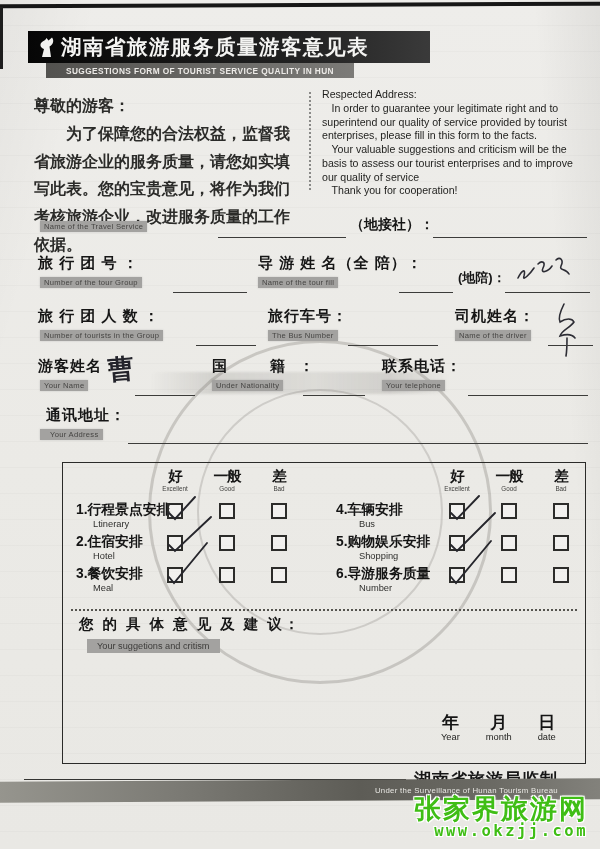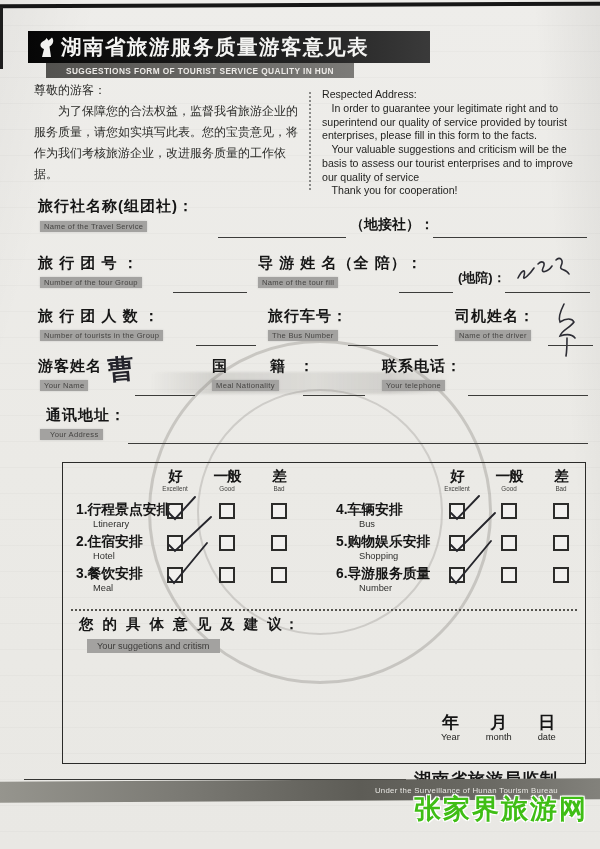--- a/index.html
+++ b/index.html
@@ -22,21 +22,21 @@
   
   .hdr-bar { position:absolute; left:28px; top:31px; width:402px; height:32px;
     background:linear-gradient(90deg,#060606,#232323 70%,#3a3a3a); display:flex; align-items:center; padding-left:7px; gap:0; }
   .hdr-title { color:#f4f4f2; font-weight:bold; font-size:20.5px; letter-spacing:1.5px; white-space:nowrap; }
   .hdr-logo { width:26px; height:24px; flex:0 0 auto; }
   .hdr-en { position:absolute; left:46px; top:63px; width:308px; height:15px;
     background:linear-gradient(90deg,#53524f,#7c7b78); color:#eceae7; font-size:8.3px; font-weight:bold;
     letter-spacing:0.4px; display:flex; align-items:center; justify-content:center; white-space:nowrap; }
 
   
-  .intro-cn { position:absolute; left:34px; top:80px; width:268px; font-size:12px; line-height:1.74; color:#2b2b29; font-weight:400; }
+  .intro-cn { position:absolute; left:34px; top:92px; width:268px; font-size:16px; line-height:1.74; color:#2b2b29; font-weight:700; }
   .intro-cn p { text-indent:2em; margin:0; }
   .intro-cn .thanks { text-align:right; padding-right:26px; }
   .intro-divider { position:absolute; left:309px; top:92px; height:98px; width:0; border-left:2px dotted #8a8a88; }
   .intro-en { position:absolute; left:322px; top:88px; width:268px; font-size:10.6px; line-height:1.3; color:#1e1e1c; }
   .intro-en p { text-indent:0.9em; margin:0; }
   .intro-en .sal { text-indent:0; }
 
   .cn-label { position:absolute; font-weight:bold; color:#161616; white-space:nowrap; }
   .f15 { font-size:15px; letter-spacing:1px; }
   .f14 { font-size:14px; }
@@ -117,21 +117,20 @@
     <p>为了保障您的合法权益，监督我省旅游企业的服务质量，请您如实填写此表。您的宝贵意见，将作为我们考核旅游企业，改进服务质量的工作依据。</p>
   </div>
   <div class="intro-divider"></div>
   <div class="intro-en">
     <p class="sal">Respected Address:</p>
     <p>In order to guarantee your legitimate right and to superintend our quality of service provided by tourist enterprises, please fill in this form to the facts.</p>
     <p>Your valuable suggestions and criticism will be the basis to assess our tourist enterprises and to improve our quality of service</p>
     <p>Thank you for cooperation!</p>
   </div>
 
-  <div class="cn-label f15" style="left:38px; top:197px;">旅行社名称(组团社)：</div>
   <div class="sub-en" style="left:40px; top:221px;">Name of the Travel Service</div>
   <div class="uline" style="left:218px; top:237px; width:128px;"></div>
   <div class="cn-label f14" style="left:350px; top:216px;">（地接社）：</div>
   <div class="uline" style="left:433px; top:237px; width:154px;"></div>
 
   <div class="cn-label f15" style="left:38px; top:254px;">旅 行 团 号 ：</div>
   <div class="sub-en" style="left:40px; top:277px;">Number of the tour Group</div>
   <div class="uline" style="left:173px; top:292px; width:74px;"></div>
   <div class="cn-label f15" style="left:258px; top:254px;">导 游 姓 名（全 陪）：</div>
   <div class="sub-en" style="left:258px; top:277px;">Name of the tour fill</div>
@@ -153,21 +152,21 @@
   <svg class="scribble" style="left:550px; top:298px;" width="36" height="62">
     <path d="M14 6 C10 14 8 20 10 24 C16 20 22 20 24 24 C20 30 12 32 10 38 C16 36 22 36 25 40 M17 40 C17 46 17 52 16 58"></path>
   </svg>
   <div class="uline" style="left:548px; top:345px; width:45px;"></div>
 
   <div class="cn-label f15" style="left:38px; top:357px;">游客姓名：</div>
   <div class="sub-en" style="left:40px; top:380px;">Your Name</div>
   <div class="hand-char" style="left:108px; top:352px; font-size:26px; transform:rotate(-5deg);">曹</div>
   <div class="uline" style="left:135px; top:395px; width:60px;"></div>
   <div class="cn-label f15" style="left:212px; top:357px; letter-spacing:14px;">国　籍：</div>
-  <div class="sub-en" style="left:212px; top:380px;">Meal Nationality</div>
+  <div class="sub-en" style="left:212px; top:380px;">Under Nationality</div>
   <div class="uline" style="left:303px; top:395px; width:62px;"></div>
   <div class="cn-label f15" style="left:382px; top:357px;">联系电话：</div>
   <div class="sub-en" style="left:382px; top:380px;">Your telephone</div>
   <div class="uline" style="left:468px; top:395px; width:120px;"></div>
 
   <div class="cn-label f15" style="left:38px; top:406px;margin-left:8px;">通讯地址：</div>
   <div class="sub-en" style="left:40px; top:429px;padding-left:10px;">Your Address</div>
   <div class="uline" style="left:128px; top:443px; width:460px;"></div>
 
   <div class="rate-box">
@@ -276,14 +275,15 @@
   <div class="footer-rule">
     <span class="ln"></span>
     <span class="txt">湖南省旅游局监制</span>
     <span class="ln short"></span>
   </div>
   <div class="footer-band"></div>
   <div class="footer-band-en">Under the Surveillance of Hunan Tourism Bureau</div>
 
   <div class="wm">
     <div class="site" style="color:#3fbe15;">张家界旅游网</div>
+    <div class="url" style="color:#3fbe15;">www.okzjj.com</div>
   </div>
 </div>
 
 </body></html>

